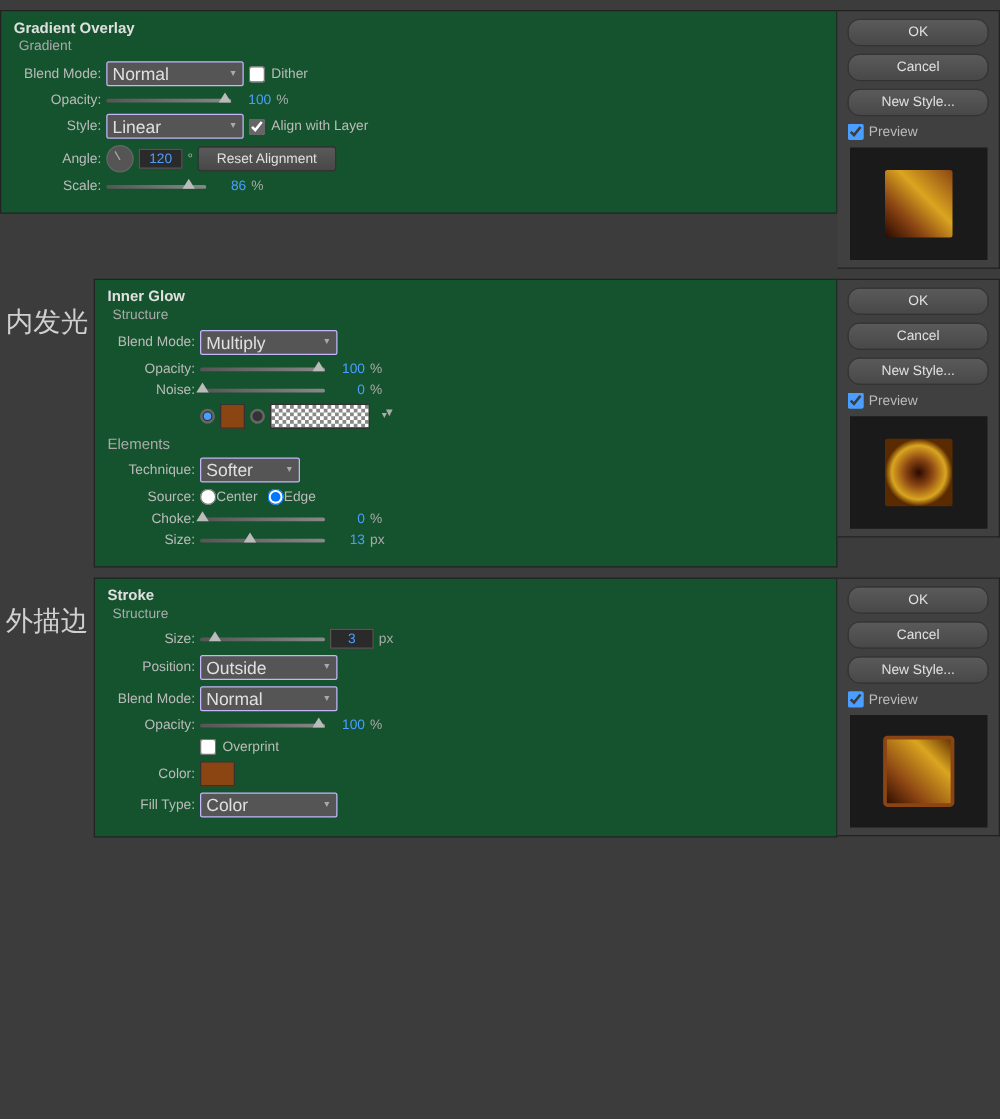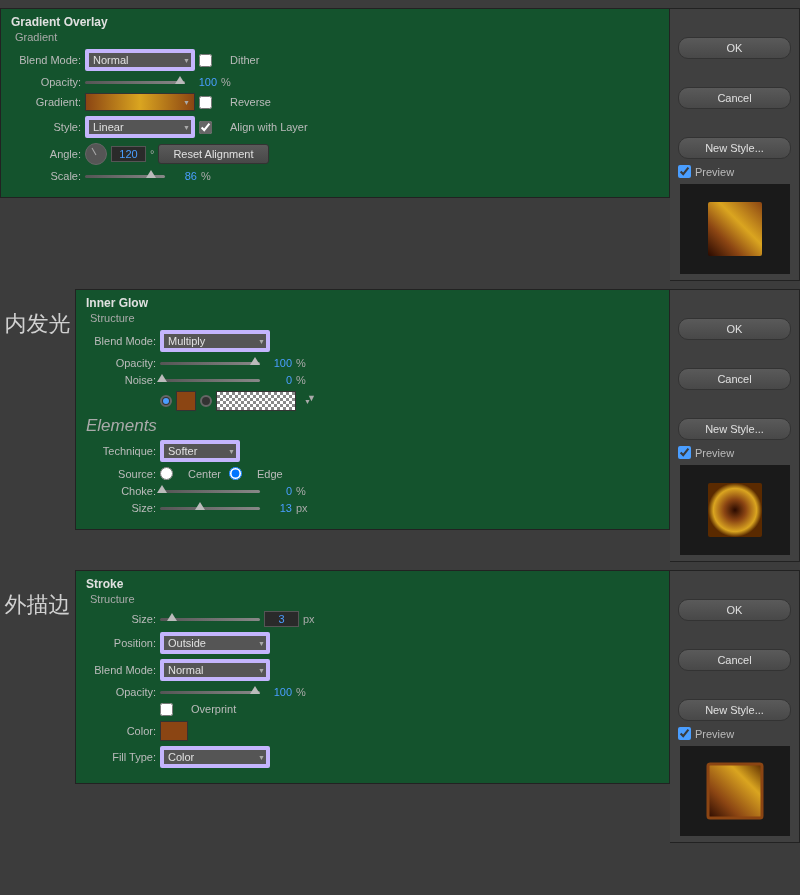--- a/index.html
+++ b/index.html
@@ -66,24 +66,24 @@
 
     .form-label {
       text-align: right;
       color: #bbb;
       min-width: 70px;
       flex-shrink: 0;
     }
 
     .blend-select {
       background: #555;
-      border: 4px solid #c4b5fd;
+      border: 1px solid #c4b5fd;
       color: #e0e0e0;
       padding: 1px 4px;
-      font-size: 11px;
+      font-size: 14px;
       border-radius: 2px;
       width: 110px;
       appearance: none;
       -webkit-appearance: none;
       cursor: pointer;
     }
 
     .select-wrapper {
       position: relative;
       display: inline-block;
@@ -144,22 +144,22 @@
     .gradient-preview {
       width: 110px;
       height: 18px;
       background: linear-gradient(to right, #8B4513, #DAA520, #8B4513);
       border: 1px solid #333;
       cursor: pointer;
     }
 
     .checkbox-label {
       display: flex;
-      align-items: flex-start;
-      gap: 18px;
+      align-items: center;
+      gap: 5px;
       color: #bbb;
       cursor: pointer;
     }
 
     .checkbox-label input[type="checkbox"] {
       accent-color: #666;
       cursor: pointer;
     }
 
     .angle-dial {
@@ -216,21 +216,20 @@
     .btn-ok {
       background: linear-gradient(to bottom, #5a5a5a, #484848);
       border: 1px solid #333;
       color: #e0e0e0;
       padding: 4px 10px;
       font-size: 11px;
       border-radius: 10px;
       cursor: pointer;
       text-align: center;
       width: 100%;
-      margin-top: 22px;
     }
 
     .preview-box {
       width: 110px;
       height: 90px;
       background: #1a1a1a;
       display: flex;
       align-items: center;
       justify-content: center;
       margin: 0 auto;
@@ -252,21 +251,21 @@
 
     .radio-group {
       display: flex;
       align-items: center;
       gap: 8px;
     }
 
     .radio-label {
       display: flex;
       align-items: center;
-      gap: 15px;
+      gap: 0;
       color: #bbb;
       cursor: pointer;
     }
 
     .color-swatch {
       width: 20px;
       height: 20px;
       background: #8B4513;
       border: 1px solid #333;
       cursor: pointer;
@@ -312,23 +311,22 @@
       border: 1px solid #333;
       cursor: pointer;
     }
 
     .scale-slider {
       width: 80px;
     }
 
     .elements-header {
       color: #aaa;
-      font-size: 17px;
+      font-size: 12px;
       margin: 4px 0 4px 0;
-      font-style: italic;
     }
 
     .btn-row {
       display: flex;
       gap: 6px;
       margin-top: 6px;
     }
   </style>
 </head>
 <body>
@@ -357,30 +355,20 @@
 
       <div class="form-row">
         <span class="form-label">Opacity:</span>
         <div class="slider-track">
           <div class="slider-thumb" style="left: 95%;"></div>
         </div>
         <span class="value-text">100</span>
         <span class="unit-label">%</span>
       </div>
 
-      <div class="form-row">
-        <span class="form-label">Gradient:</span>
-        <div class="select-wrapper">
-          <div class="gradient-preview"></div>
-        </div>
-        <label class="checkbox-label">
-          <input type="checkbox" style="">
-          <span>Reverse</span>
-        </label>
-      </div>
 
       <div class="form-row">
         <span class="form-label">Style:</span>
         <div class="select-wrapper">
           <select class="blend-select">
             <option>Linear</option>
             <option>Radial</option>
             <option>Angle</option>
           </select>
         </div>

